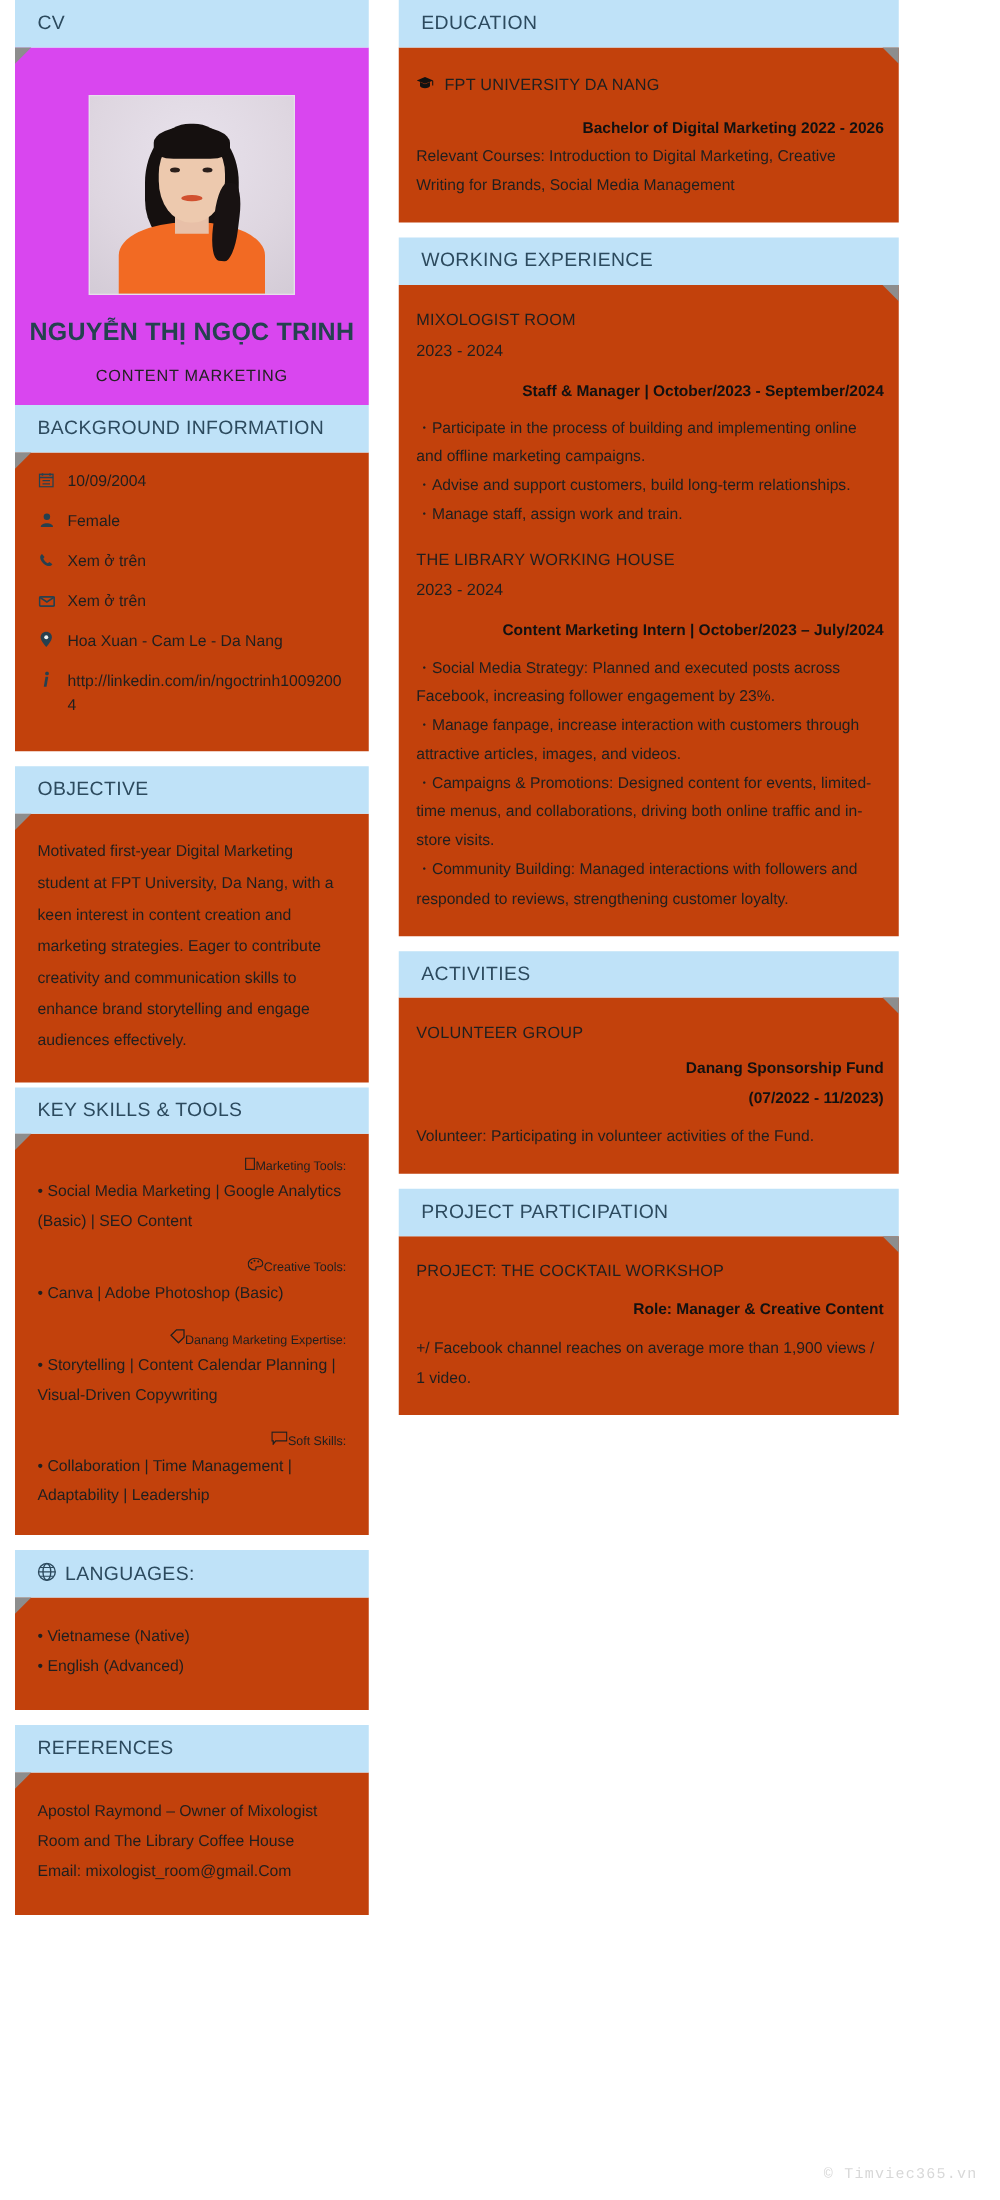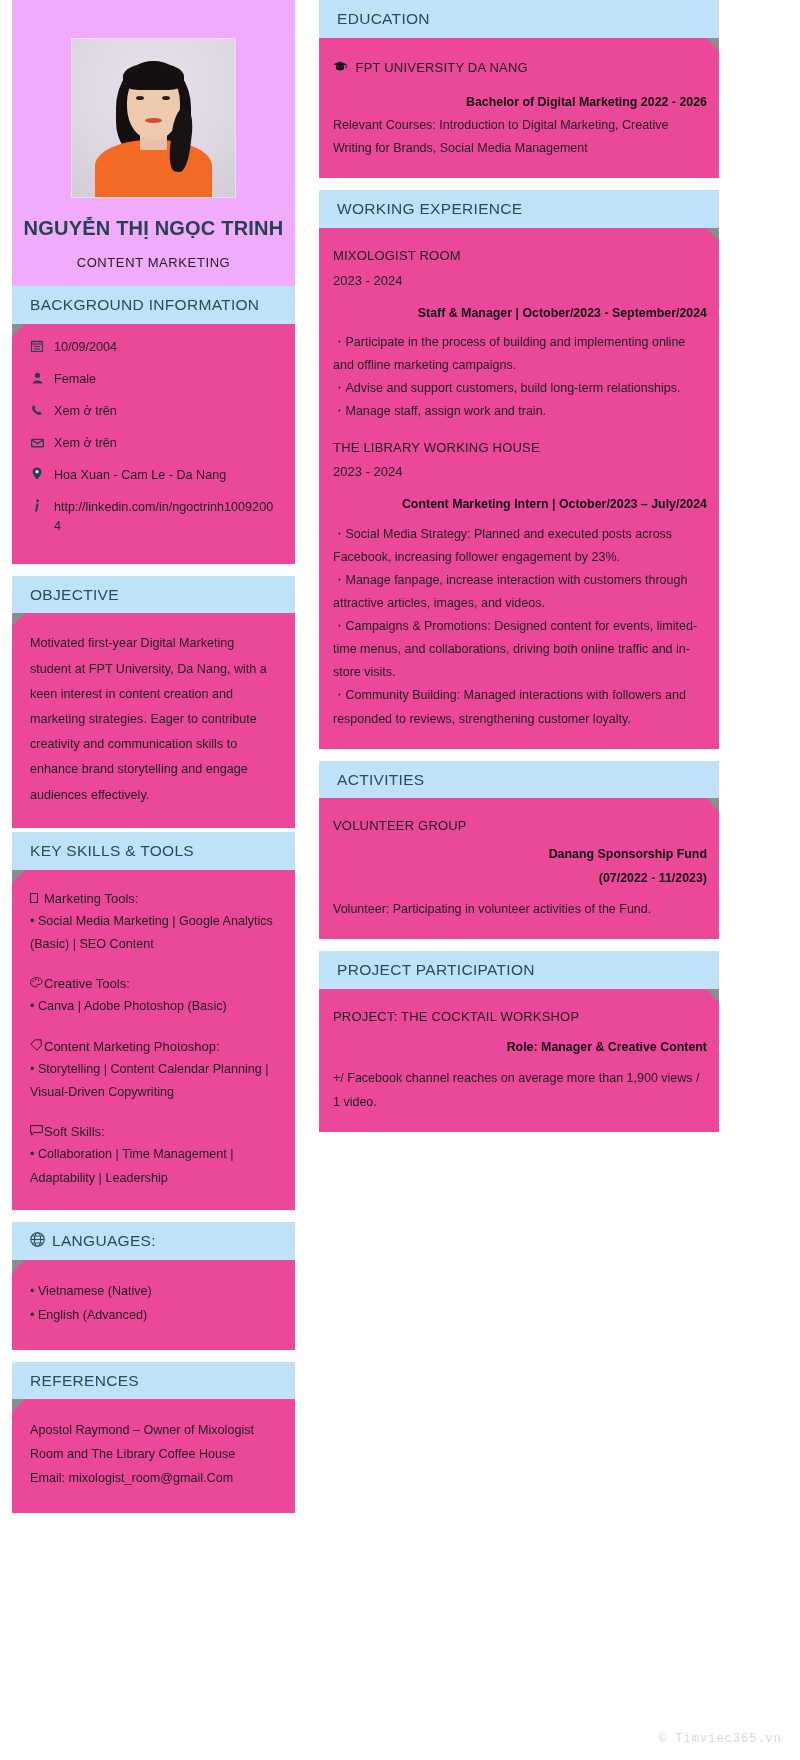--- a/index.html
+++ b/index.html
@@ -57,30 +57,30 @@
     position: absolute;
     right: 0;
     top: 100%;
     width: 0; height: 0;
     border-right: 13px solid #8d8d8d;
     border-bottom: 13px solid transparent;
   }
 
   
   .panel {
-    background: #ec4899;
+    background: #c2410c;
     padding: 14px 18px 16px 18px;
     color: #1f1f1f;
     font-size: 12.6px;
     line-height: 1.85;
   }
 
   
   .profile {
-    background: #f0abfc;
+    background: #d946ef;
     padding: 18px 10px 16px 10px;
     text-align: center;
   }
   .photo {
     width: 165px;
     height: 160px;
     margin: 20px auto 0 auto;
     position: relative;
     overflow: hidden;
     background: #ded7e2;
@@ -138,21 +138,21 @@
     text-align: center;
     color: #26404f;
     font-size: 12px;
     line-height: 1.5;
     padding-top: 1px;
   }
   .info-txt { flex: 1; word-break: break-word; }
 
   .skill-block { margin-bottom: 17px; }
   .skill-block:last-child { margin-bottom: 0; }
-  .skill-head { font-size: 13px; line-height: 1.7; }
+  .skill-head { font-size: 10px; line-height: 1.7; text-align: right; }
   .skill-ico { display:inline-block; width: 14px; }
   .skill-line { font-size: 12.6px; line-height: 1.85; }
 
   .lang-line { font-size: 12.6px; line-height: 1.9; }
 
   .ref-line { font-size: 12.6px; line-height: 1.9; }
 
   
   .r-org {
     font-size: 13px;
@@ -187,20 +187,26 @@
     letter-spacing: 1px;
   }
 </style>
 </head>
 <body>
 
 <div class="page">
 
   <div class="col-left">
 
+    <div class="band">
+      <div class="band-inner">
+        <span>CV</span>
+      </div>
+      <div class="fold"></div>
+    </div>
 
     <div class="profile">
       <div class="photo">
         <div class="ph-bg"></div>
         <div class="ph-hair-back"></div>
         <div class="ph-shirt"></div>
         <div class="ph-neck"></div>
         <div class="ph-face"></div>
         <div class="ph-fringe"></div>
         <div class="ph-braid"></div>
@@ -329,21 +335,21 @@
         </div>
         <div class="skill-line">• Canva | Adobe Photoshop (Basic)</div>
       </div>
 
       <div class="skill-block">
         <div class="skill-head">
           <span class="skill-ico">
             <svg width="12" height="12" viewBox="0 0 12 12">
                 <path d="M0.8 5.2 L5.2 0.8 L11.2 0.8 L11.2 6.8 L6.8 11.2 Z" fill="none" stroke="#1f1f1f" stroke-width="1"></path>
               </svg>
-          </span><span>Content Marketing Photoshop:</span>
+          </span><span>Danang Marketing Expertise:</span>
         </div>
         <div class="skill-line">• Storytelling | Content Calendar Planning | Visual-Driven Copywriting</div>
       </div>
 
       <div class="skill-block">
         <div class="skill-head">
           <span class="skill-ico">
             <svg width="13" height="11" viewBox="0 0 13 11">
                 <path d="M0.6 0.6 L12.4 0.6 L12.4 7.6 L3.6 7.6 L1.6 10.2 L1.6 7.6 L0.6 7.6 Z" fill="none" stroke="#1f1f1f" stroke-width="1"></path>
               </svg>

